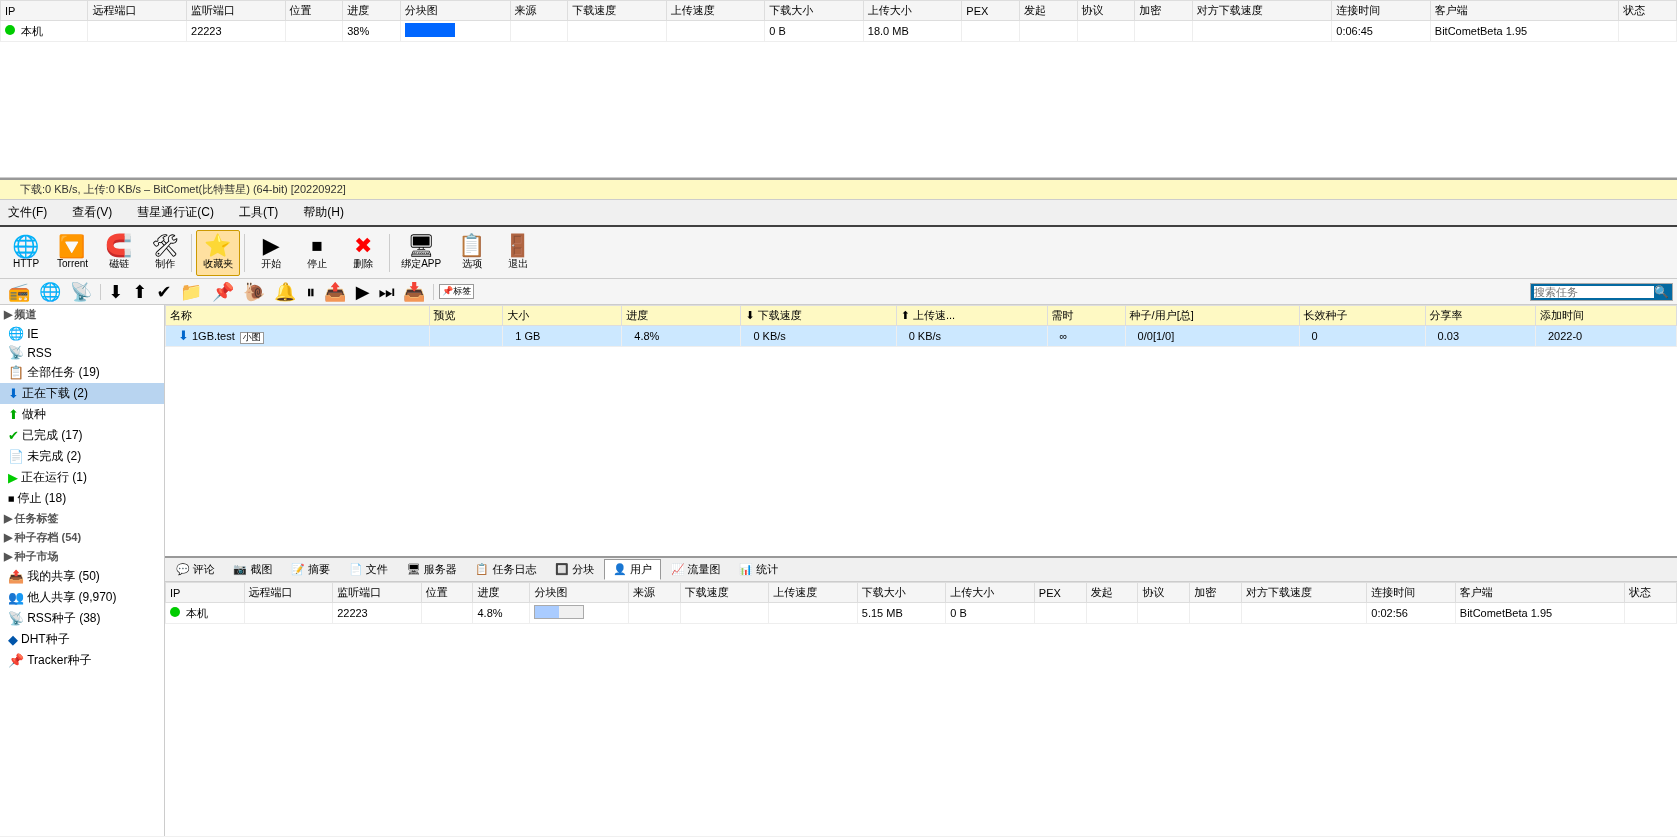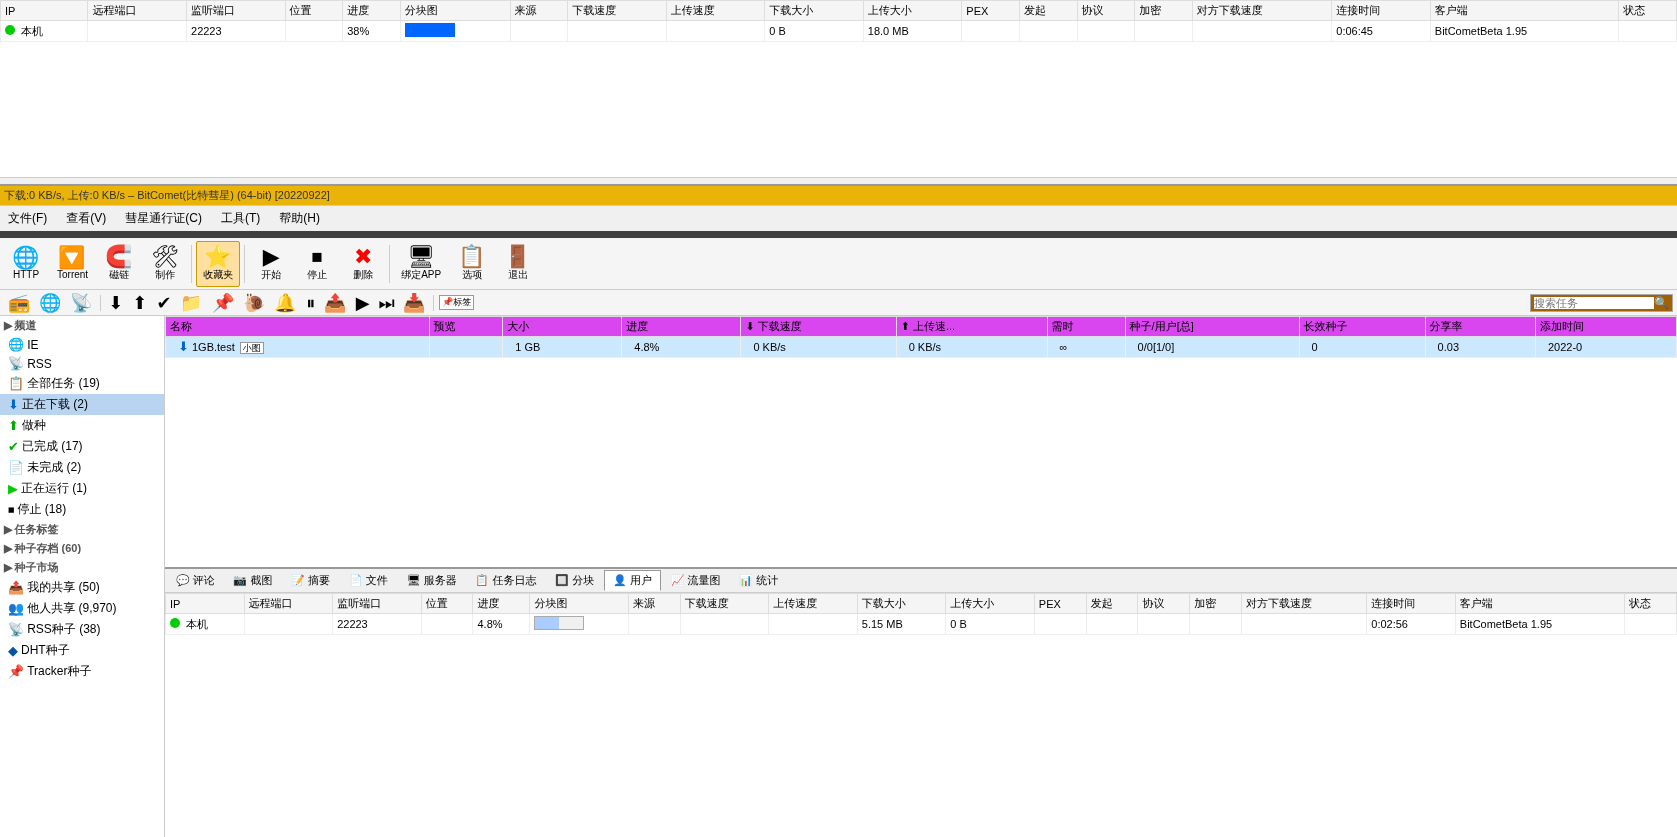--- a/index.html
+++ b/index.html
@@ -8,68 +8,68 @@
     
     .top-panel { background: #fff; border-bottom: 1px solid #ccc; height: 178px; display: flex; flex-direction: column; }
     .top-peer-table { flex: 1; overflow: hidden; }
     .peer-table { width: 100%; border-collapse: collapse; font-size: 11px; }
     .peer-table th { background: #f5f5f5; border: 1px solid #ddd; padding: 2px 4px; text-align: left; font-weight: normal; white-space: nowrap; }
     .peer-table td { border: 1px solid #eee; padding: 2px 4px; white-space: nowrap; }
     .status-dot { width: 10px; height: 10px; border-radius: 50%; display: inline-block; background: #00cc00; margin-right: 3px; }
     .progress-bar-blue { background: #0066ff; height: 14px; display: inline-block; }
 
     
-    .title-bar { background: #eab308; border-top: 2px solid #999; border-bottom: 1px solid #ccc; padding: 2px 4px; font-size: 11px; color: #333; margin-top: 6px; }
-
-    
-    .menu-bar { background: #f0f0f0; border-bottom: 7px solid #404040; padding: 2px; display: flex; gap: 7px; }
+    .title-bar { background: #fef9c3; border-top: 2px solid #999; border-bottom: 1px solid #ccc; padding: 2px 20px; font-size: 11px; color: #333; }
+
+    
+    .menu-bar { background: #f0f0f0; border-bottom: 2px solid #404040; padding: 2px; display: flex; gap: 13px; }
     .menu-item { padding: 2px 6px; cursor: pointer; font-size: 12px; }
 
     
     .toolbar { background: #f5f5f5; border-bottom: 1px solid #ccc; padding: 2px 4px; display: flex; align-items: center; gap: 2px; height: 52px; }
     .tb-btn { display: flex; flex-direction: column; align-items: center; justify-content: center; padding: 2px 6px; cursor: pointer; border: 1px solid transparent; border-radius: 2px; min-width: 44px; height: 46px; font-size: 10px; }
     .tb-btn.active { background: #ffe0a0; border-color: #cc9900; }
     .tb-icon { font-size: 22px; line-height: 1; }
     .tb-sep { width: 1px; height: 38px; background: #ccc; margin: 0 2px; }
 
     
     .task-toolbar { background: #f5f5f5; border-bottom: 1px solid #ccc; padding: 1px 4px; display: flex; align-items: center; gap: 1px; height: 26px; }
     .task-tb-btn { padding: 1px 3px; cursor: pointer; border: 1px solid transparent; border-radius: 2px; font-size: 18px; line-height: 1; }
-    .task-search { margin-left: auto; display: flex; align-items: center; border: 1px solid #aaa; background: #a16207; padding: 1px 3px; }
+    .task-search { margin-left: auto; display: flex; align-items: center; border: 1px solid #aaa; background: #0369a1; padding: 1px 3px; }
     .task-search input { border: none; outline: none; font-size: 11px; width: 120px; }
 
     
     .main-layout { display: flex; height: calc(837px - 178px - 22px - 28px - 52px - 26px); }
 
     
     .sidebar { width: 165px; background: #fff; border-right: 1px solid #ccc; overflow-y: auto; font-size: 12px; }
     .sidebar-item { padding: 2px 4px 2px 8px; cursor: pointer; display: flex; align-items: center; gap: 3px; white-space: nowrap; }
     .sidebar-item.selected { background: #b8d4f0; }
     .sidebar-item .si-icon { font-size: 13px; }
     .sidebar-item .si-label { font-size: 12px; }
     .sidebar-group-header { padding: 2px 4px; font-weight: bold; font-size: 11px; color: #555; cursor: pointer; display: flex; align-items: center; gap: 2px; }
 
     
     .task-area { flex: 1; display: flex; flex-direction: column; overflow: hidden; background: #fff; }
     .task-list-table { width: 100%; border-collapse: collapse; font-size: 11px; }
-    .task-list-table th { background: #d946ef; border: 1px solid #ddd; padding: 2px 4px; text-align: left; font-weight: normal; white-space: nowrap; position: sticky; top: 0; }
+    .task-list-table th { background: #fef9c3; border: 1px solid #ddd; padding: 2px 4px; text-align: left; font-weight: normal; white-space: nowrap; position: sticky; top: 0; }
     .task-list-table td { border: 1px solid #eee; padding: 2px 12px; white-space: nowrap; }
     .task-list-table tr.selected td { background: #cce8ff; }
 
     
     .bottom-panel { height: 280px; border-top: 2px solid #999; background: #fff; display: flex; flex-direction: column; }
     .bottom-tabs { background: #f0f0f0; border-bottom: 1px solid #ccc; display: flex; align-items: center; padding: 0 2px; height: 24px; gap: 1px; }
     .bottom-tab { padding: 2px 8px; cursor: pointer; border: 1px solid transparent; font-size: 11px; display: flex; align-items: center; gap: 3px; }
     .bottom-tab.active { background: #fff; border-color: #999; border-bottom-color: #fff; }
     .bottom-content { flex: 1; overflow: auto; }
     .bottom-peer-table { width: 100%; border-collapse: collapse; font-size: 11px; }
     .bottom-peer-table th { background: #f5f5f5; border: 1px solid #ddd; padding: 2px 4px; text-align: left; font-weight: normal; white-space: nowrap; }
     .bottom-peer-table td { border: 1px solid #eee; padding: 2px 4px; white-space: nowrap; }
     .progress-bar-partial { height: 14px; background: linear-gradient(to right, #aaccff 50%, #f0f0f0 50%); display: inline-block; width: 50px; border: 1px solid #aaa; }
-    .small-tag { background: #fff; border: 1px solid #999; font-size: 9px; padding: 0 2px; cursor: pointer; margin-left: 2px; }
+    .small-tag { background: #fff; border: 1px solid #999; font-size: 9px; padding: 0 2px; cursor: pointer; margin-left: 2px; font-family: Liberation Mono, monospace; }
 
     
     .task-scroll { flex: 1; overflow-y: auto; }
   </style>
 </head>
 <body>
 
 <div class="top-panel">
   <div class="top-peer-table">
     <table class="peer-table">
@@ -259,21 +259,21 @@
       <span class="si-icon">⏹</span>
       <span class="si-label">停止 (18)</span>
     </div>
 
     <div class="sidebar-group-header">
       <span>▶</span>
       <span>任务标签</span>
     </div>
     <div class="sidebar-group-header">
       <span>▶</span>
-      <span>种子存档 (60)</span>
+      <span>种子存档 (54)</span>
     </div>
     <div class="sidebar-group-header">
       <span>▶</span>
       <span>种子市场</span>
     </div>
     <div class="sidebar-item">
       <span class="si-icon">📤</span>
       <span class="si-label">我的共享 (50)</span>
     </div>
     <div class="sidebar-item">

